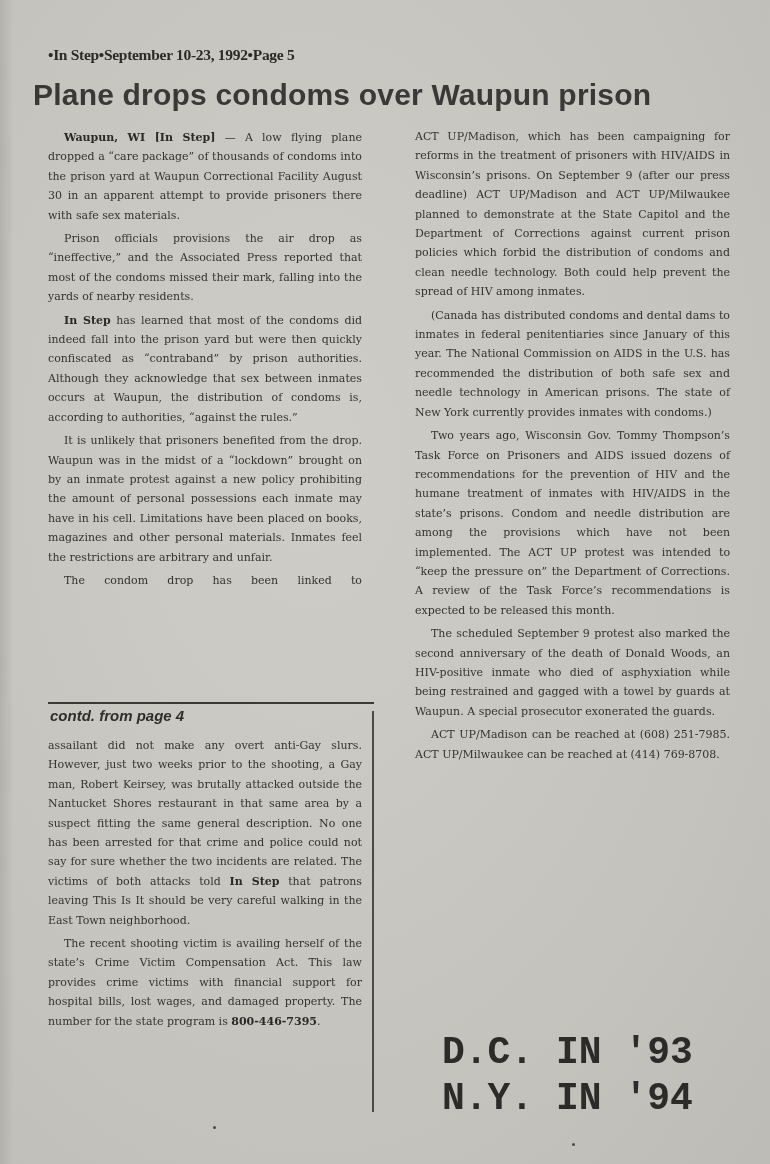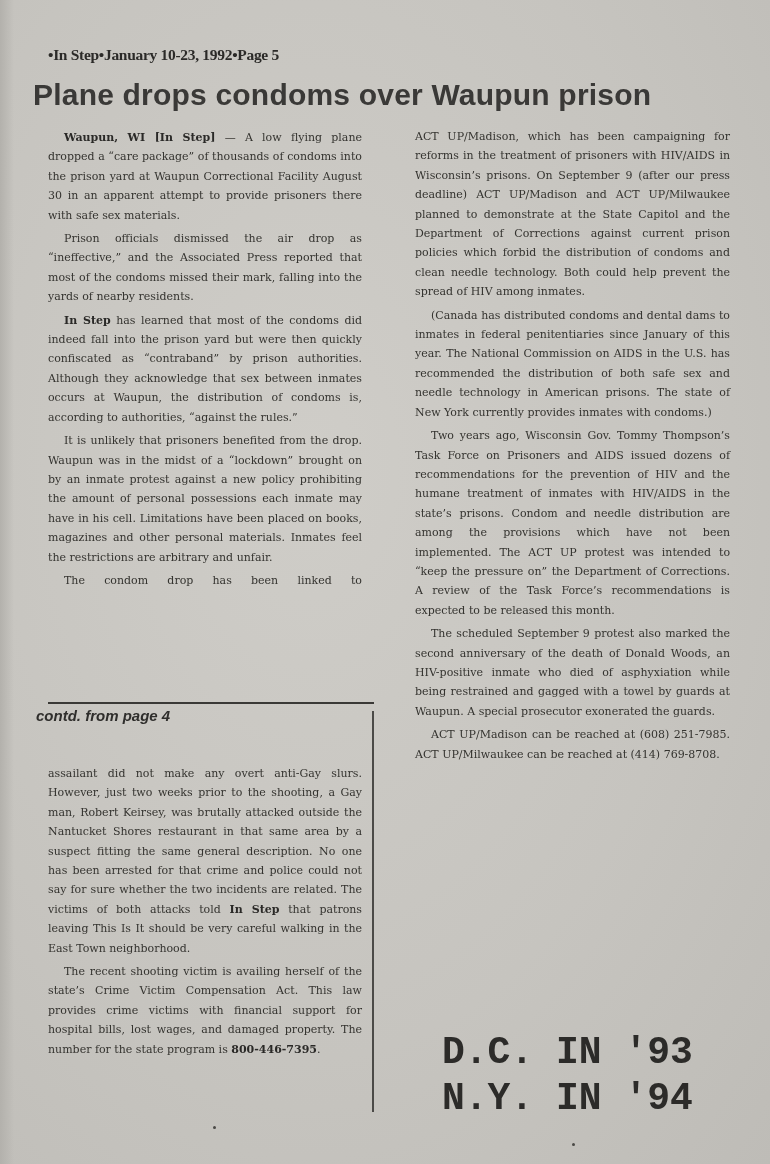--- a/index.html
+++ b/index.html
@@ -31,28 +31,28 @@
     .col {
       position: absolute;
       font-family: "DejaVu Serif", serif;
       font-size: 11px; line-height: 19.4px;
       text-align: justify; color: #34332f;
     }
     .col p { margin: 0 0 4px 0; text-indent: 16px; }
     .col p.noindent { text-indent: 0; }
     .col b { color: #2a2927; }
     .col-left-top { left: 48px; top: 128px; width: 314px; }
-    .col-left-bottom { left: 48px; top: 736px; width: 314px; margin-top: 28px; }
+    .col-left-bottom { left: 48px; top: 736px; width: 314px; }
     .col-right { left: 415px; top: 127px; width: 315px; }
     .rule-h {
       position: absolute; left: 48px; top: 702px; width: 326px; height: 2px;
       background: #3a3936;
     }
     .contd {
-      position: absolute; left: 36px; top: 707px;
+      position: absolute; left: 50px; top: 707px;
       font-family: "Liberation Sans", sans-serif; font-weight: bold; font-style: italic;
       font-size: 15px; color: #2f2e2c;
     }
     .rule-v {
       position: absolute; left: 372px; top: 711px; width: 1.5px; height: 401px;
       background: #4b4a47;
     }
     .slogan {
       position: absolute; left: 442px; top: 1030px;
       font-family: Liberation Mono, monospace; font-weight: bold;
@@ -60,26 +60,26 @@
     }
     .dot {
       position: absolute; width: 3px; height: 3px; border-radius: 50%; background: #4a4946;
     }
   </style>
 </head>
 <body>
 
 <div class="page">
 
-  <div class="folio">•In Step•January 10-23, 1992•Page 5</div>
+  <div class="folio">•In Step•September 10-23, 1992•Page 5</div>
   <h1 class="headline" style="margin:0;">Plane drops condoms over Waupun prison</h1>
 
   <div class="col col-left-top">
     <p class="noindent" style="text-indent:16px;"><b>Waupun, WI [In Step]</b><span> — A low flying plane dropped a “care package” of thousands of condoms into the prison yard at Waupun Correctional Facility August 30 in an apparent attempt to provide prisoners there with safe sex materials.</span></p>
-    <p><span>Prison officials dismissed the air drop as “ineffective,” and the Associated Press reported that most of the condoms missed their mark, falling into the yards of nearby residents.</span></p>
+    <p><span>Prison officials provisions the air drop as “ineffective,” and the Associated Press reported that most of the condoms missed their mark, falling into the yards of nearby residents.</span></p>
     <p><b>In Step</b><span> has learned that most of the condoms did indeed fall into the prison yard but were then quickly confiscated as “contraband” by prison authorities. Although they acknowledge that sex between inmates occurs at Waupun, the distribution of condoms is, according to authorities, “against the rules.”</span></p>
     <p><span>It is unlikely that prisoners benefited from the drop. Waupun was in the midst of a “lockdown” brought on by an inmate protest against a new policy prohibiting the amount of personal possessions each inmate may have in his cell. Limitations have been placed on books, magazines and other personal materials. Inmates feel the restrictions are arbitrary and unfair.</span></p>
     <p style="text-align:justify; text-align-last:justify;"><span>The condom drop has been linked to</span></p>
   </div>
 
   <div class="rule-h"></div>
   <div class="contd">contd. from page 4</div>
   <div class="rule-v"></div>
 
   <div class="col col-left-bottom">

